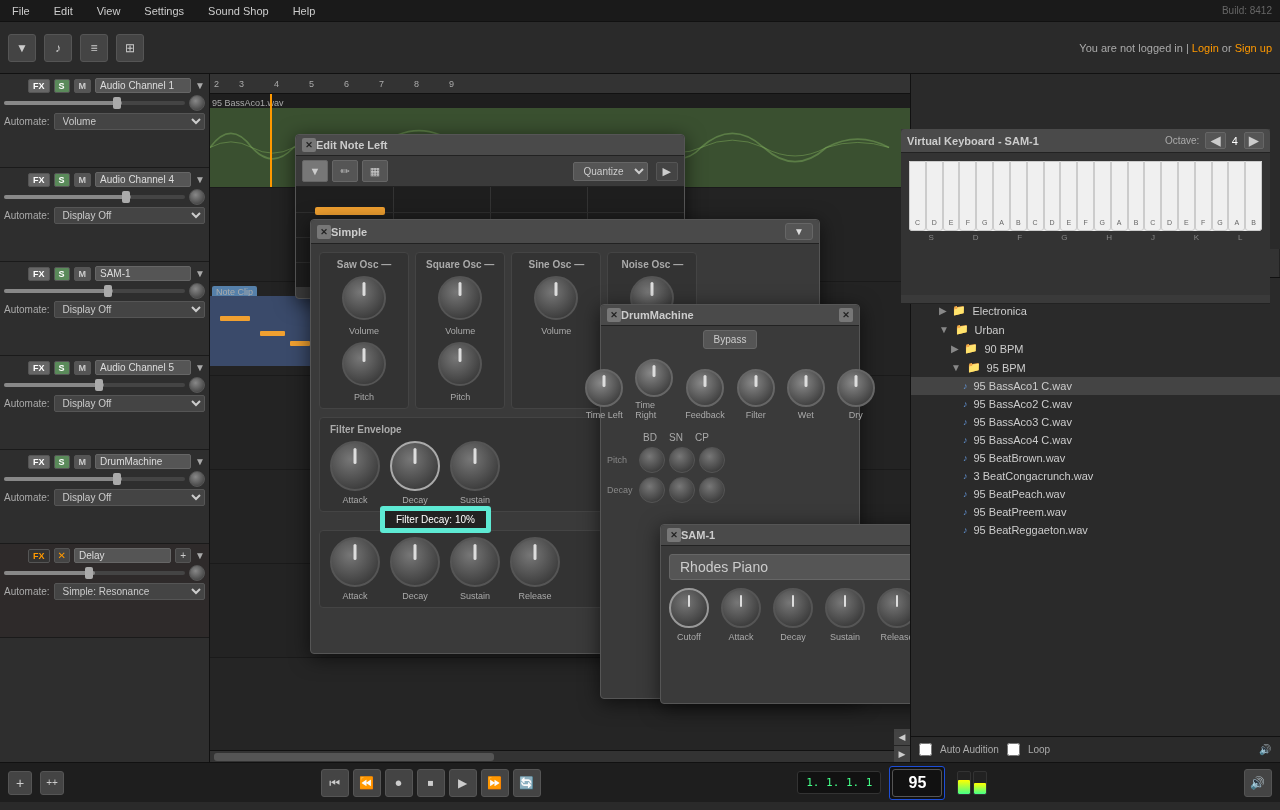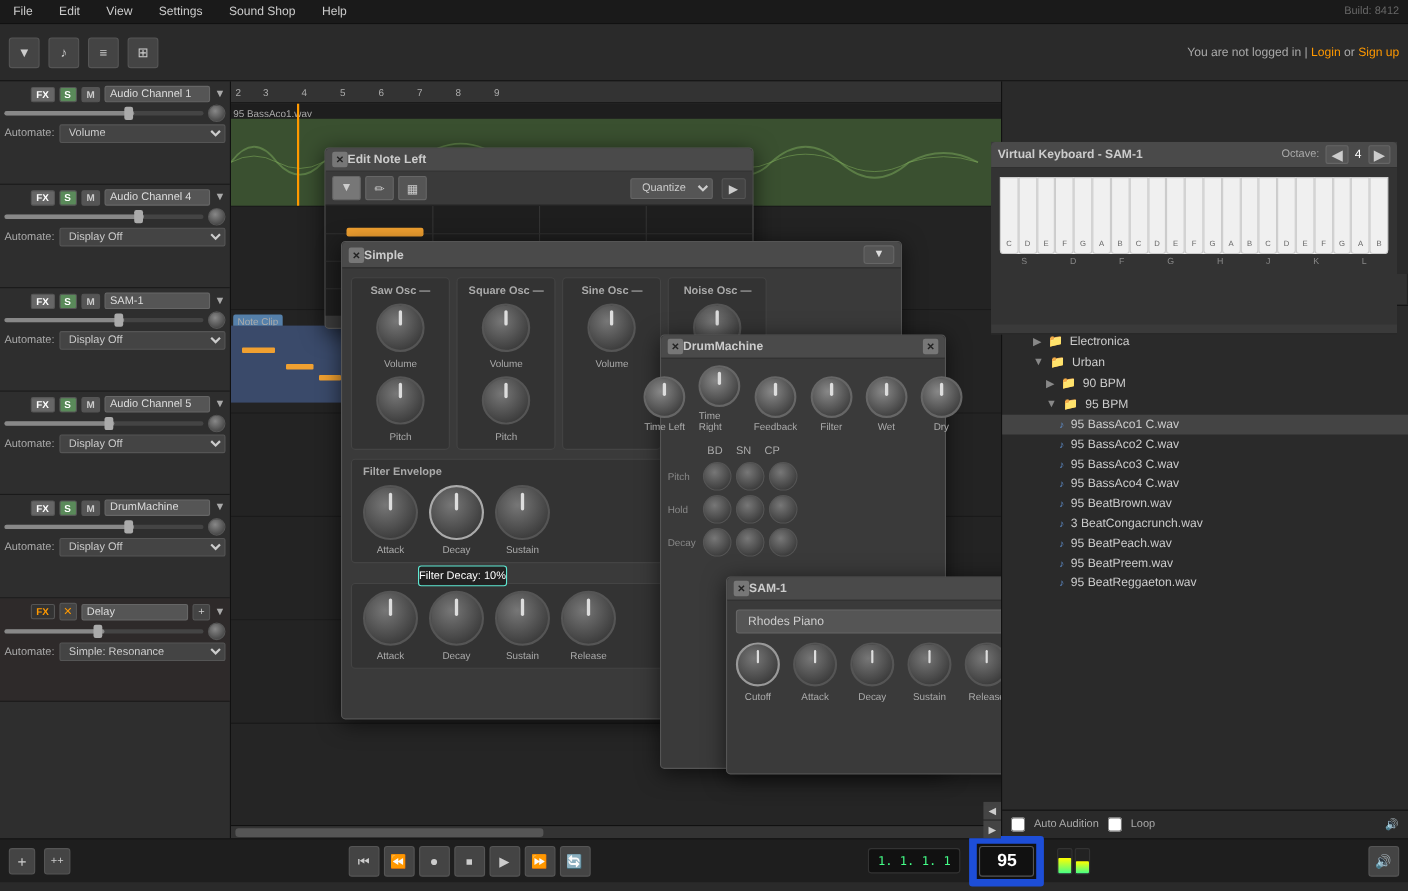--- a/index.html
+++ b/index.html
@@ -437,23 +437,23 @@
       position: absolute;
       width: 3px; height: 16px;
       background: #ddd;
       left: 50%;
       top: 5px;
       transform: translateX(-50%);
       border-radius: 2px;
     }
     .tooltip-box {
       background: #222;
-      border: 1px solid #5eead4;
+      border: 5px solid #5eead4;
       border-radius: 3px;
-      padding: 3px 0;
+      padding: 3px 11px;
       font-size: 10px;
       color: #fff;
       position: absolute;
       white-space: nowrap;
       z-index: 200;
       margin-top: 32px;
     }
 
     
     #drum-machine {
@@ -500,21 +500,21 @@
       gap: 4px;
       margin-bottom: 8px;
     }
     .preset-select {
       flex: 1;
       background: #555;
       border: 1px solid #666;
       color: #ccc;
       padding: 3px 6px;
       border-radius: 3px;
-      font-size: 11px;
+      font-size: 14px;
     }
     .sam1-knobs { display: flex; gap: 12px; align-items: center; }
     .sam1-knob { display: flex; flex-direction: column; align-items: center; gap: 4px; }
     .knob-medium {
       width: 40px; height: 40px;
       background: radial-gradient(circle at 40% 35%, #777, #2a2a2a);
       border-radius: 50%;
       border: 2px solid #555;
       cursor: pointer;
       position: relative;
@@ -988,20 +988,23 @@
     </div>
 
     <div class="floating-window" id="drum-machine" style="left:390px;top:230px;width:260px;height:395px;">
       <div class="window-title-bar">
         <button class="close-x">✕</button>
         <span class="window-title-text">DrumMachine</span>
 
         <button class="close-x" style="margin-left:auto;">✕</button>
       </div>
 
+      <div class="bypass-row">
+        <button class="bypass-btn">Bypass</button>
+      </div>
 
       <div class="reverb-section">
         <div class="reverb-row">
           <div class="reverb-knob-wrap">
             <div class="reverb-knob"></div>
             <div class="reverb-lbl">Time Left</div>
           </div>
           <div class="reverb-knob-wrap">
             <div class="reverb-knob"></div>
             <div class="reverb-lbl">Time Right</div>
@@ -1035,26 +1038,20 @@
         </div>
 
 
         <div style="display:flex;align-items:center;gap:4px;margin-bottom:4px;">
           <div style="font-size:9px;color:#888;width:28px;">Pitch</div>
           <div class="drum-knob-small"></div>
           <div class="drum-knob-small"></div>
           <div class="drum-knob-small"></div>
         </div>
 
-        <div style="display:flex;align-items:center;gap:4px;margin-bottom:4px;">
-          <div style="font-size:9px;color:#888;width:28px;">Hold</div>
-          <div class="drum-knob-small"></div>
-          <div class="drum-knob-small"></div>
-          <div class="drum-knob-small"></div>
-        </div>
 
         <div style="display:flex;align-items:center;gap:4px;margin-bottom:4px;">
           <div style="font-size:9px;color:#888;width:28px;">Decay</div>
           <div class="drum-knob-small"></div>
           <div class="drum-knob-small"></div>
           <div class="drum-knob-small"></div>
         </div>
       </div>
     </div>
 
@@ -1285,21 +1282,21 @@
     <div class="transport-btn">⏪</div>
     <div class="transport-btn">⏺</div>
     <div class="transport-btn">⏹</div>
     <div class="transport-btn">▶</div>
     <div class="transport-btn">⏩</div>
     <div class="transport-btn">🔄</div>
   </div>
 
   <div id="position-display">1. 1. 1. 1</div>
 
-  <div style="display:flex;align-items:center;gap:2px;background:#111;border:7px solid #1d4ed8;border-radius:3px;padding:2px;">
+  <div style="display:flex;align-items:center;gap:2px;background:#111;border:1px solid #1d4ed8;border-radius:3px;padding:2px;">
     <div id="bpm-display">95</div>
   </div>
 
   <div style="display:flex;gap:2px;align-items:center;margin-left:4px;">
     <div style="width:14px;height:24px;background:#222;border:1px solid #333;border-radius:2px;overflow:hidden;display:flex;flex-direction:column-reverse;">
       <div style="height:60%;background:linear-gradient(to top,#4f8,#ff0);border-radius:1px;"></div>
     </div>
     <div style="width:14px;height:24px;background:#222;border:1px solid #333;border-radius:2px;overflow:hidden;display:flex;flex-direction:column-reverse;">
       <div style="height:50%;background:linear-gradient(to top,#4f8,#ff0);border-radius:1px;"></div>
     </div>

